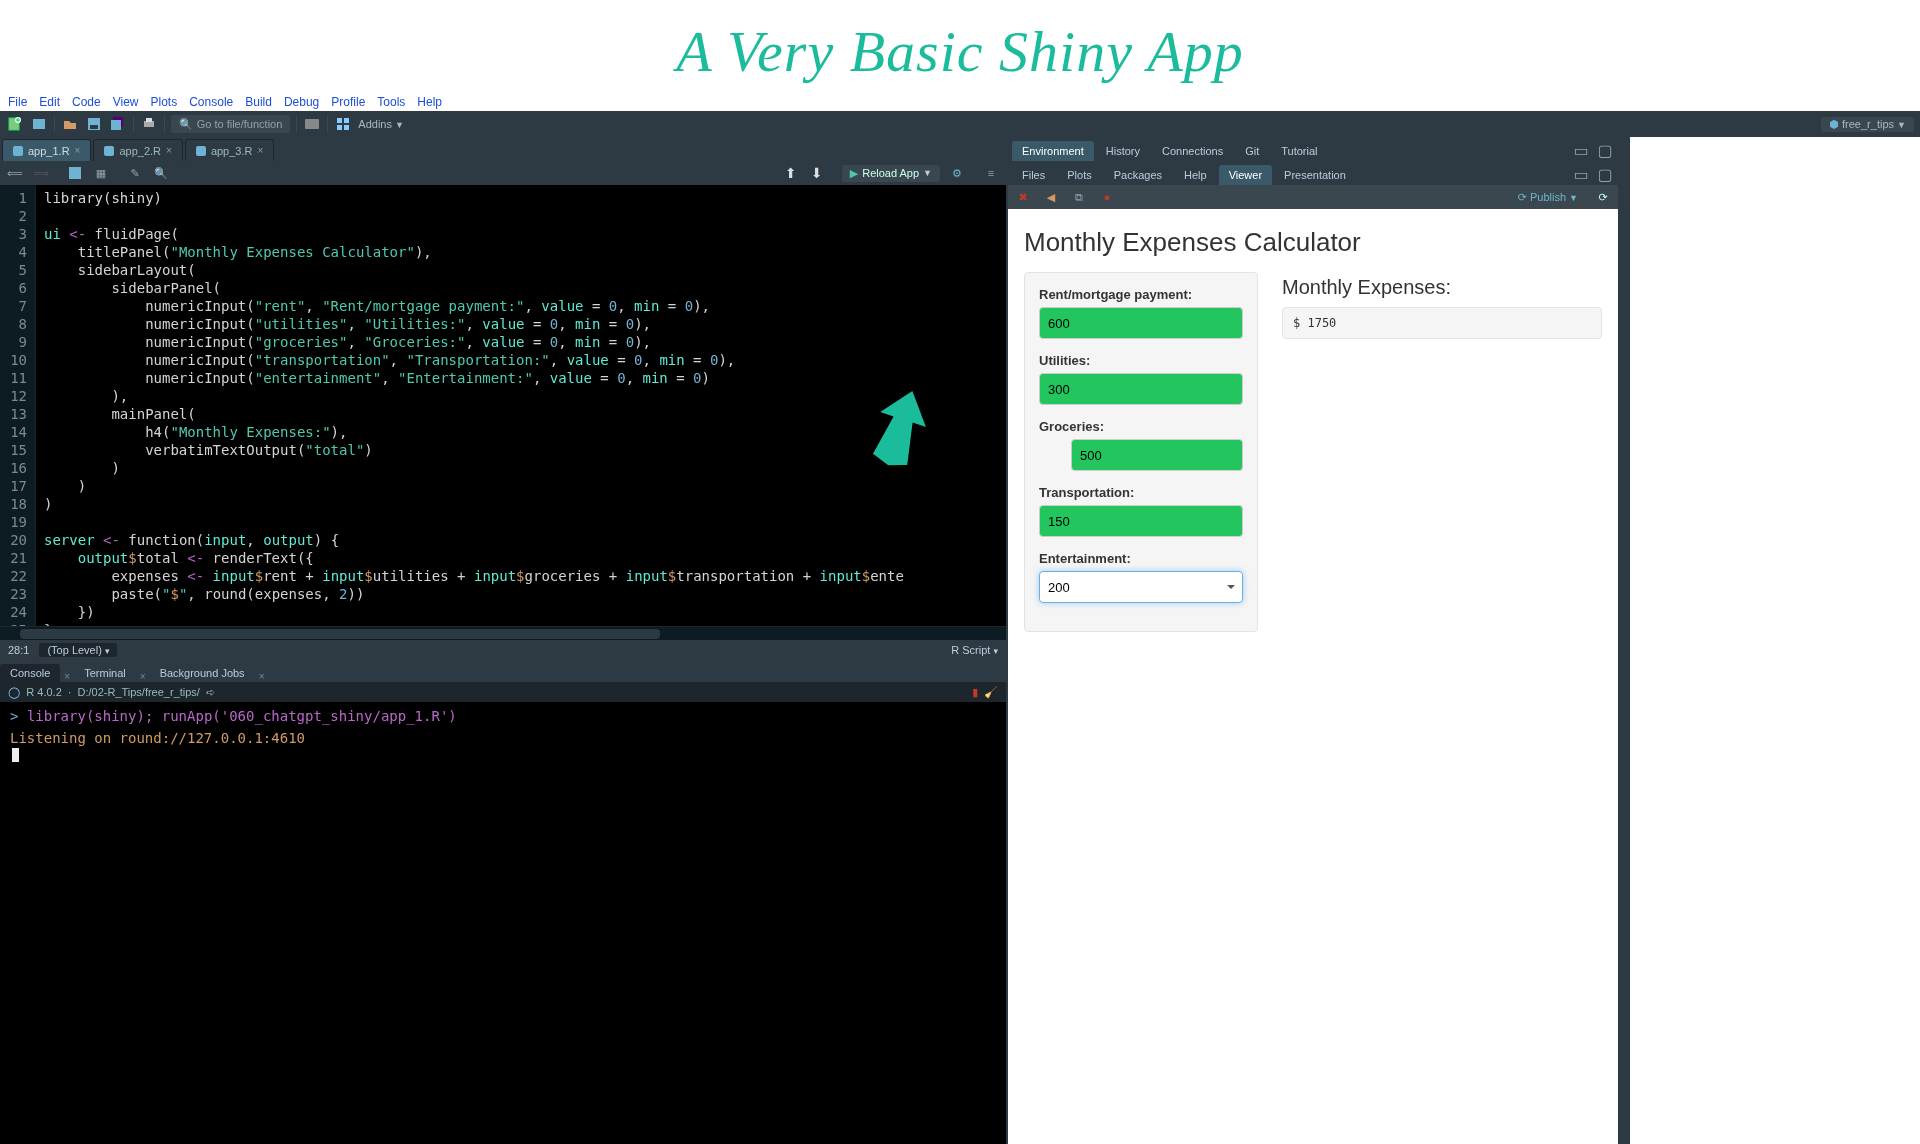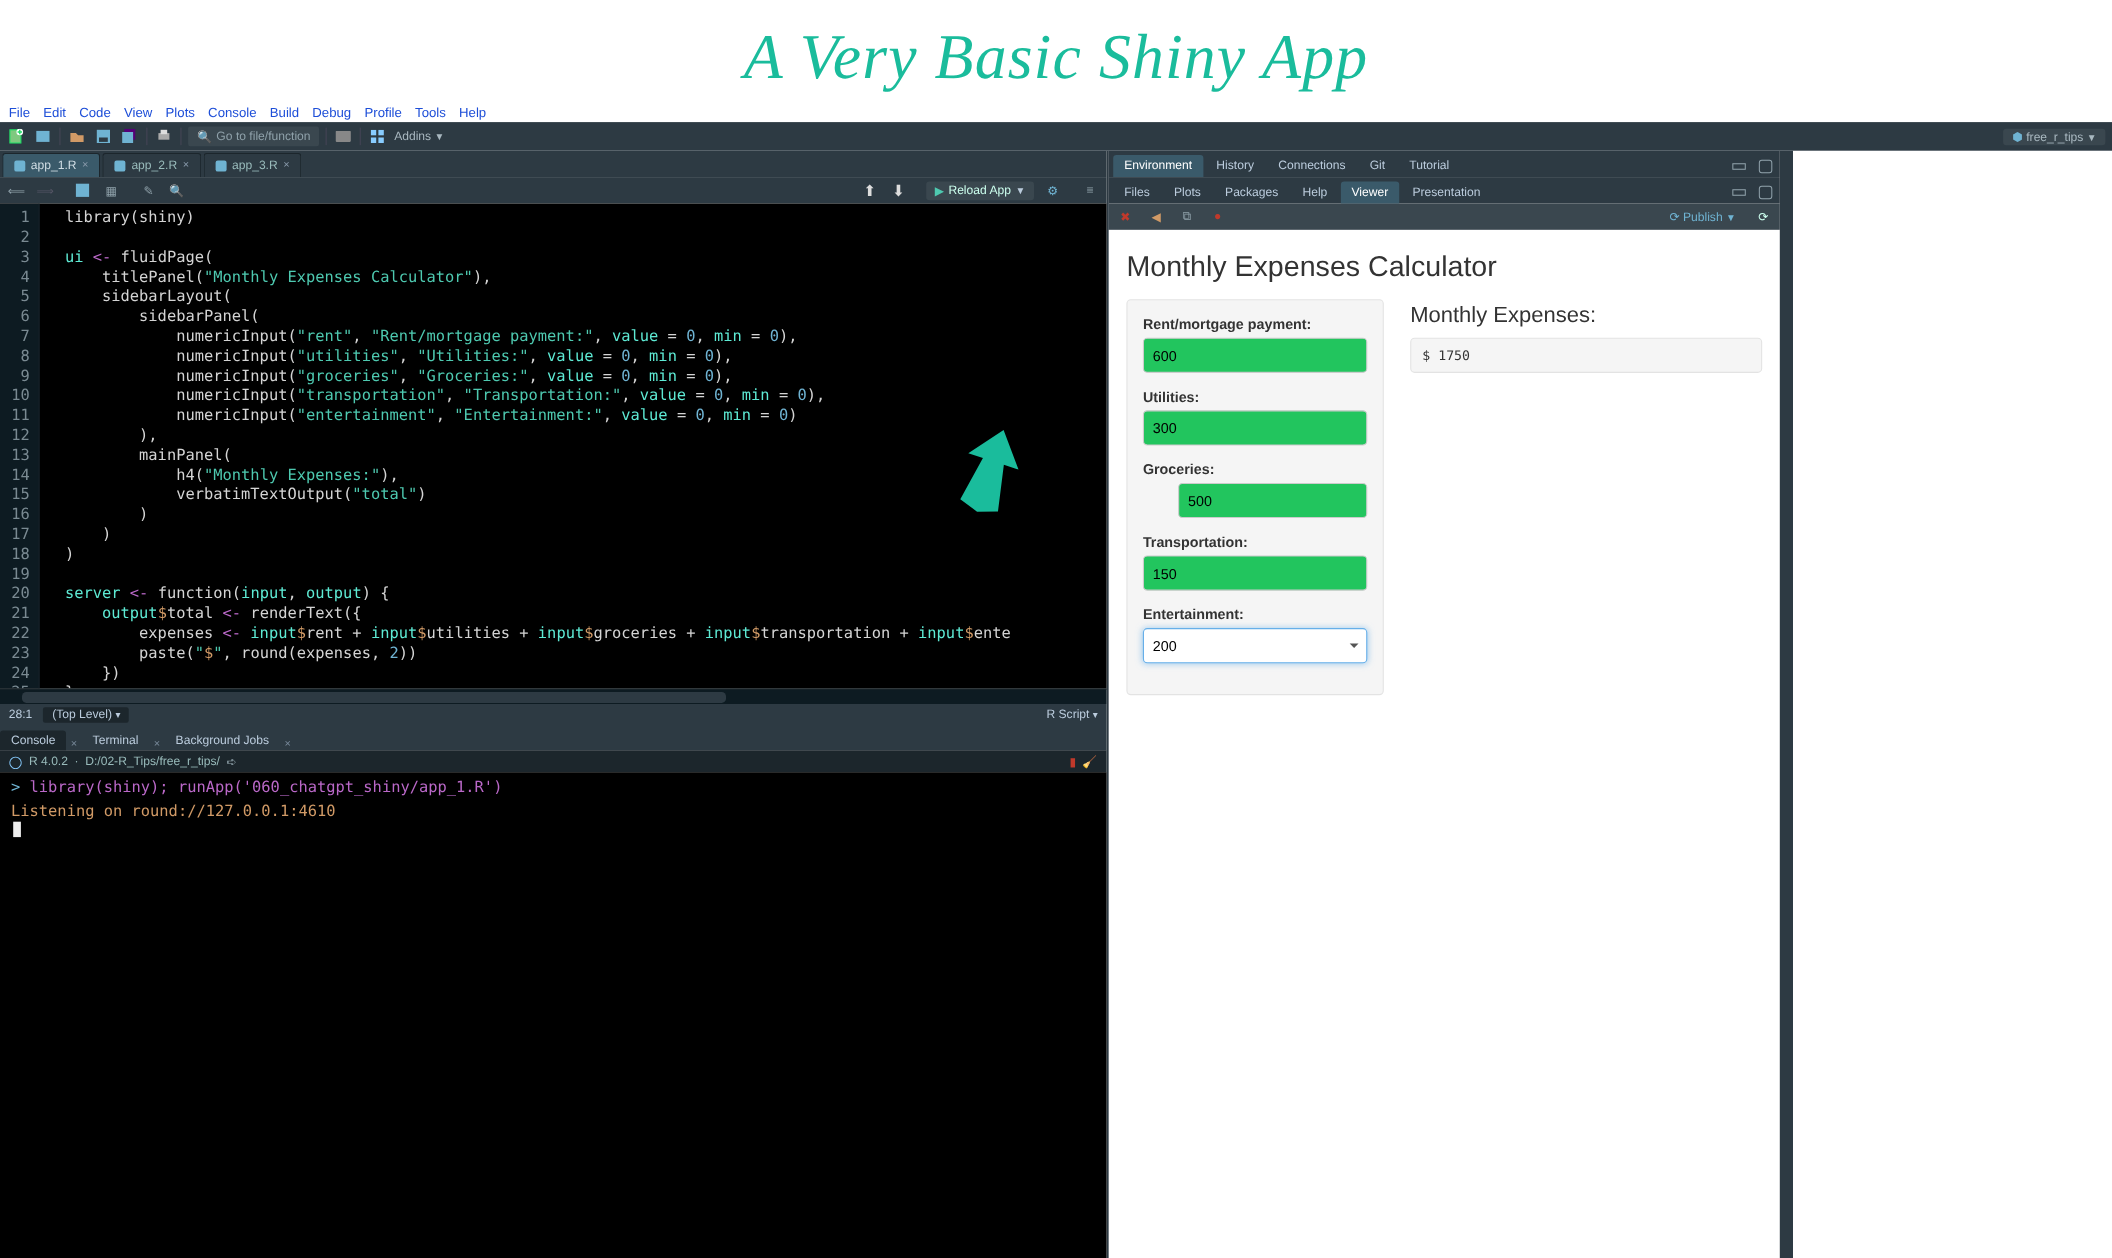--- a/index.html
+++ b/index.html
@@ -26,21 +26,21 @@
   .tab .dot { width: 10px; height: 10px; background: #6fb3d2; border-radius: 2px; }
   .tab .x { color: #89a; font-size: 10px; }
   .editor-tools { background: #2d3a43; height: 24px; display: flex; align-items: center; padding: 0 6px; gap: 8px; font-size: 11px; color: #bcd; }
   .editor-tools .right { margin-left: auto; display: flex; align-items: center; gap: 8px; }
   .reload { background: #3a474f; padding: 2px 8px; border-radius: 3px; display: flex; align-items: center; gap: 4px; color: #cfe; }
   .reload .trigreen { color: #4ec9b0; }
   .reload .tridown { color:#bcd; font-size:9px; }
   .editor { background: #000; flex: 1; display: flex; font-family: Consolas, monospace; font-size: 14px; line-height: 18px; position: relative; overflow: hidden; }
   .gutter { background: #0d1b22; color: #7a8a92; text-align: right; padding: 4px 8px 4px 4px; user-select: none; min-width: 36px; border-right: 1px solid #162128; }
   .gutter div { height: 18px; }
-  .code { padding: 4px 23px; white-space: pre; color: #d4d4d4; flex: 1; }
+  .code { padding: 4px 8px; white-space: pre; color: #d4d4d4; flex: 1; }
   .code .fn { color: #d4d4d4; }
   .code .str { color: #4ec9b0; }
   .code .num { color: #6fb3d2; }
   .code .op { color: #d19a66; }
   .code .arg { color: #5eead4; }
   .code .assign { color: #ba68c8; }
   .hscroll { height: 14px; background: #0d1b22; border-top: 1px solid #1c262c; position: relative; }
   .hscroll .thumb { position: absolute; left: 20px; top: 2px; height: 10px; width: 640px; background: #2d3a43; border-radius: 4px; }
   .statusbar { background: #2d3a43; height: 20px; font-size: 11px; color: #bcd; display: flex; align-items: center; padding: 0 8px; gap: 10px; }
   .statusbar .right { margin-left: auto; }

